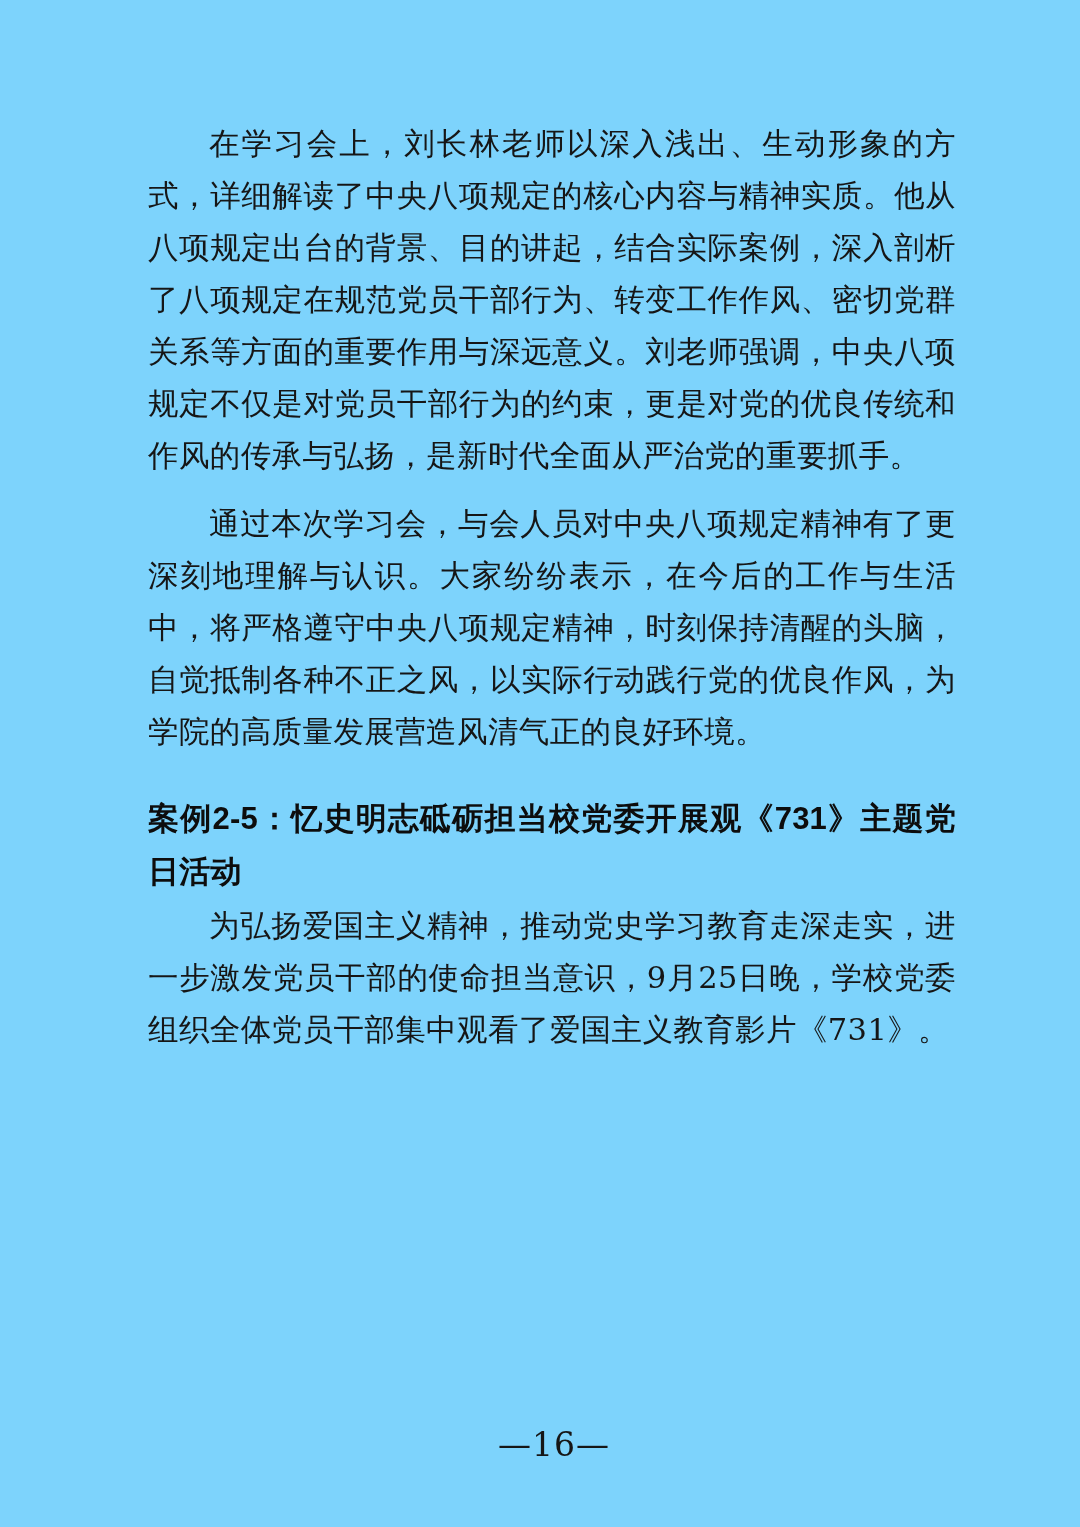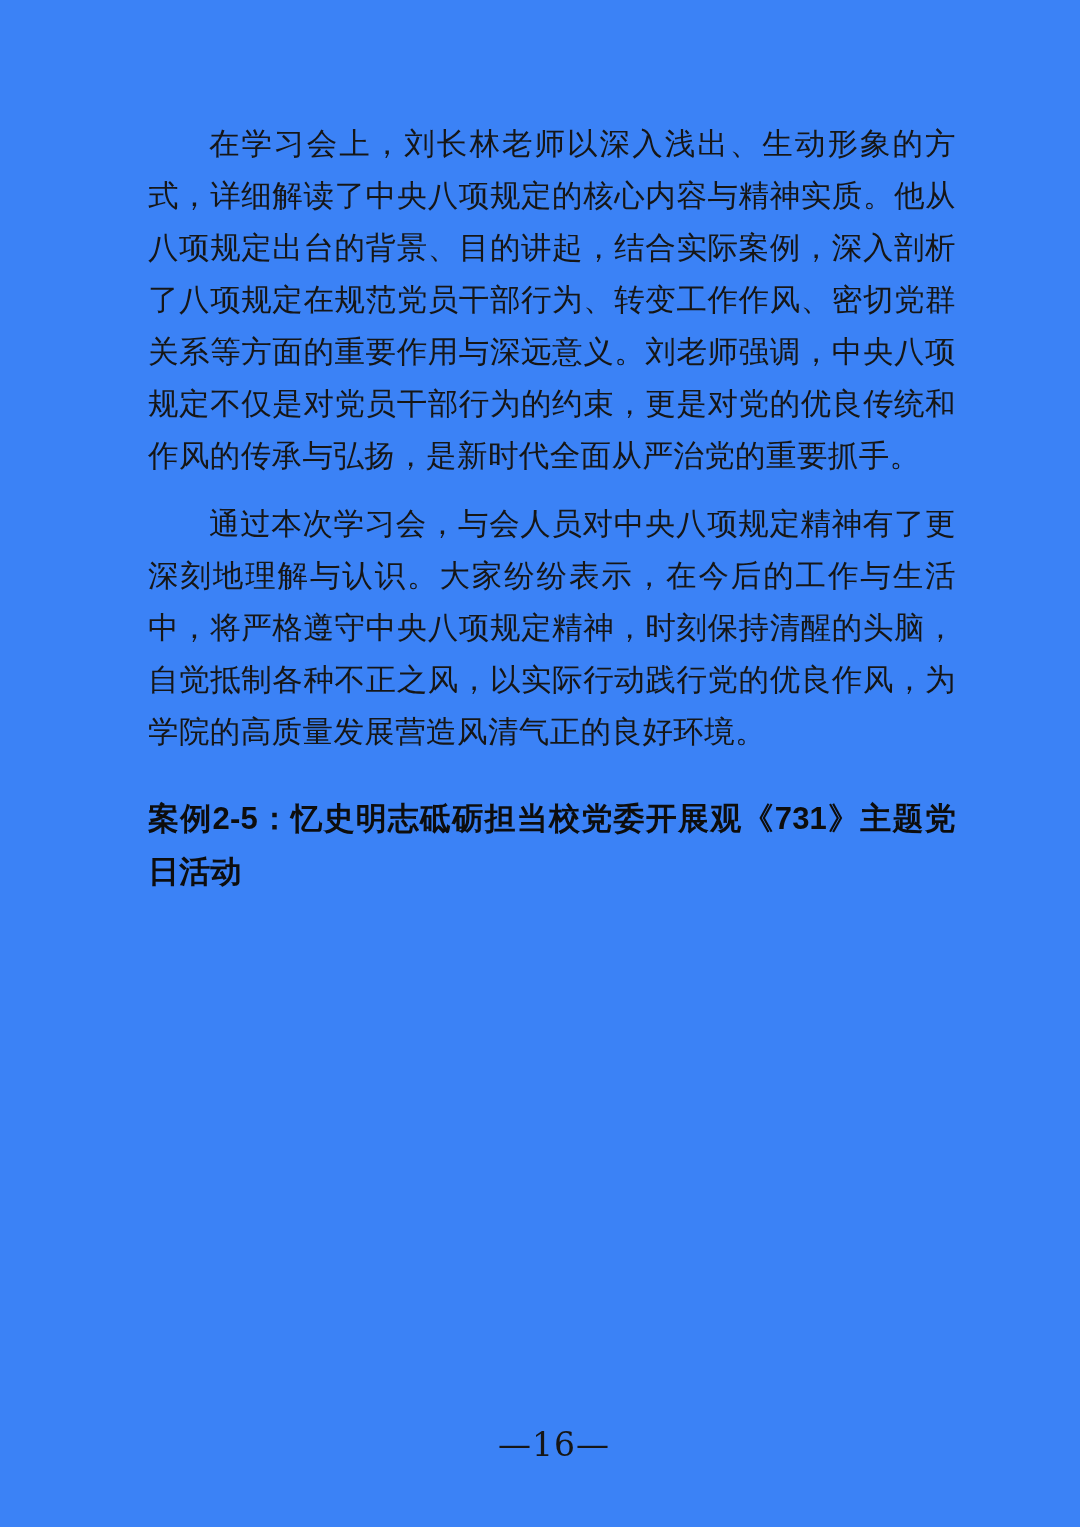--- a/index.html
+++ b/index.html
@@ -14,21 +14,21 @@
     color: #1a1a1a;
     position: relative;
     overflow: hidden;
   }
   .page {
     position: absolute;
     left: 0;
     top: 0;
     width: 1080px;
     height: 1527px;
-    background: #3b82f6;
+    background: #7dd3fc;
   }
   .content {
     position: absolute;
     left: 148px;
     top: 118px;
     width: 808px;
   }
   .para {
     font-size: 30.5px;
     line-height: 52px;
@@ -72,18 +72,19 @@
 
 <div class="page">
   <div class="content">
 
     <p class="para">在学习会上，刘长林老师以深入浅出、生动形象的方式，详细解读了中央八项规定的核心内容与精神实质。他从八项规定出台的背景、目的讲起，结合实际案例，深入剖析了八项规定在规范党员干部行为、转变工作作风、密切党群关系等方面的重要作用与深远意义。刘老师强调，中央八项规定不仅是对党员干部行为的约束，更是对党的优良传统和作风的传承与弘扬，是新时代全面从严治党的重要抓手。</p>
 
     <p class="para">通过本次学习会，与会人员对中央八项规定精神有了更深刻地理解与认识。大家纷纷表示，在今后的工作与生活中，将严格遵守中央八项规定精神，时刻保持清醒的头脑，自觉抵制各种不正之风，以实际行动践行党的优良作风，为学院的高质量发展营造风清气正的良好环境。</p>
 
     <h2 class="heading">案例2-5：忆史明志砥砺担当校党委开展观《731》主题党日活动</h2>
 
+    <p class="para">为弘扬爱国主义精神，推动党史学习教育走深走实，进一步激发党员干部的使命担当意识，9月25日晚，学校党委组织全体党员干部集中观看了爱国主义教育影片《731》。</p>
 
 
   </div>
 
   <div class="footer">—16—</div>
 </div>
 
 </body></html>

